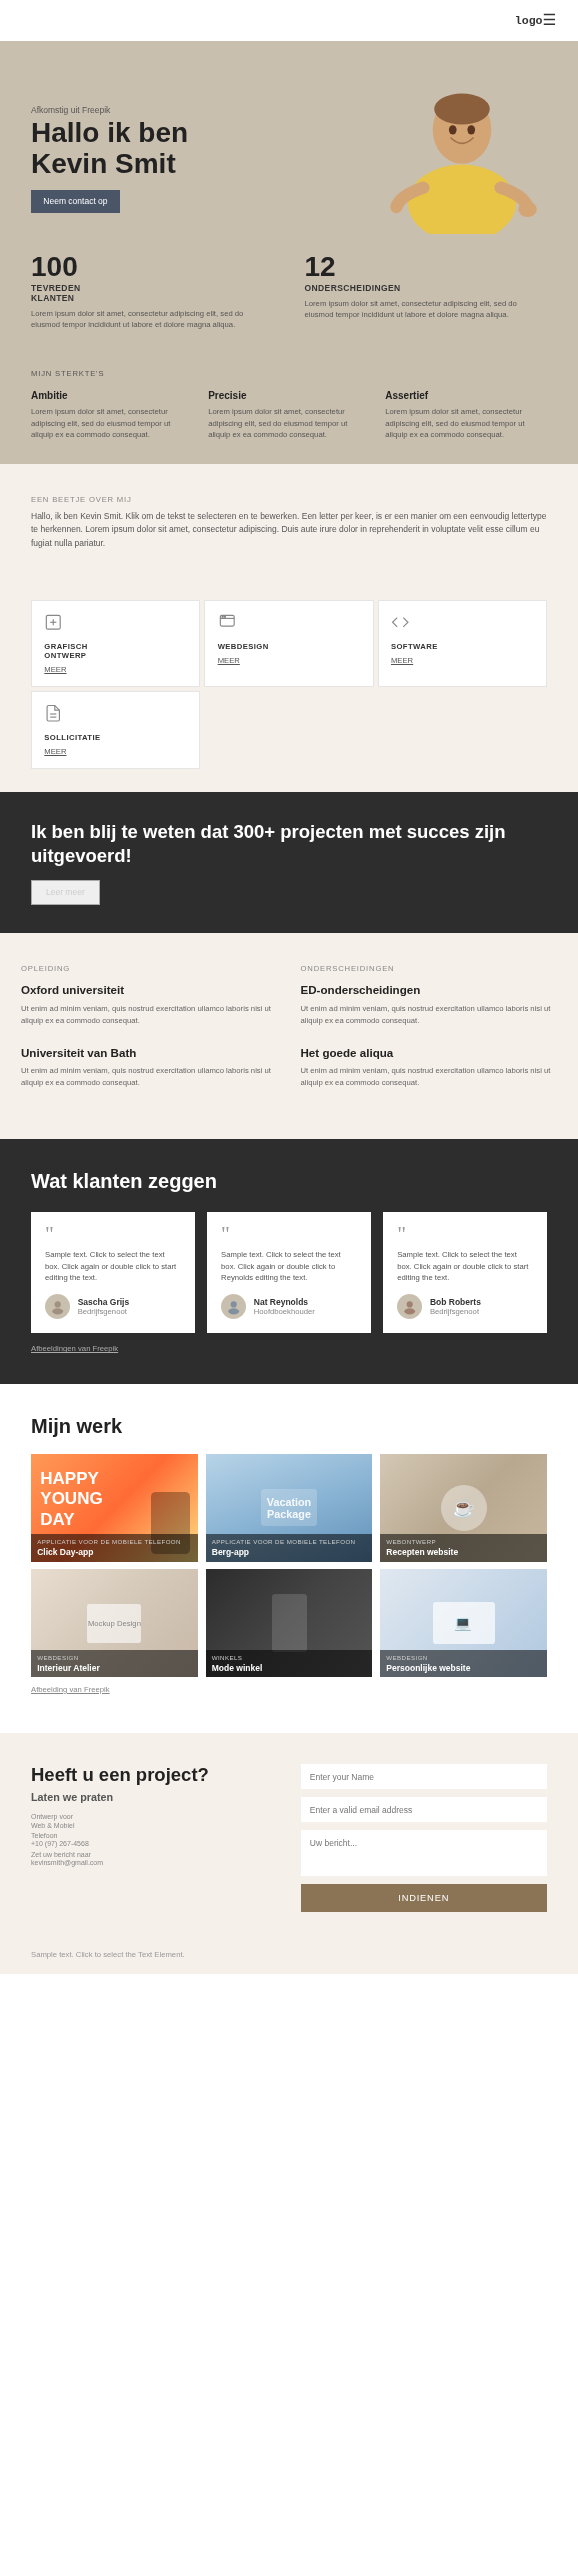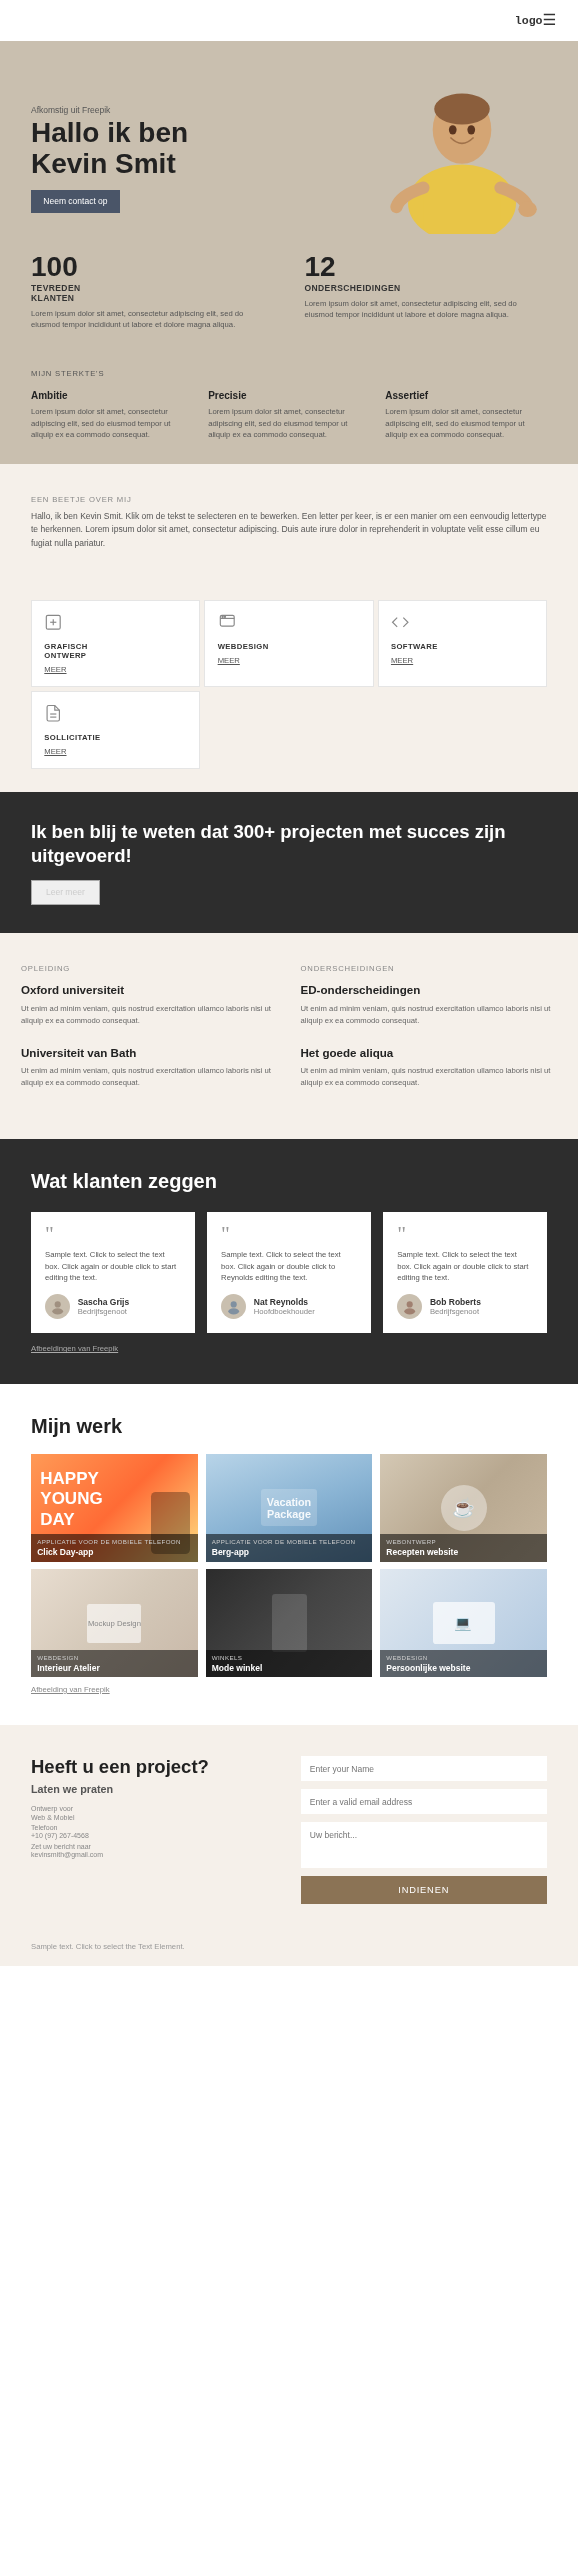--- a/index.html
+++ b/index.html
@@ -76,21 +76,21 @@
     .portfolio { background: #fff; padding: 31px 31px; }
     .portfolio h2 { font-size: 20px; color: #222; font-family: sans-serif; font-weight: bold; margin-bottom: 15.4px; }
     .portfolio-grid { display: grid; grid-template-columns: 1fr 1fr 1fr; gap: 7.7px; margin-bottom: 7.7px; }
     .portfolio-item { position: relative; overflow: hidden; height: 108px; }
     .portfolio-item-label { position: absolute; bottom: 0; left: 0; right: 0; background: rgba(0,0,0,0.55); color: #fff; font-size: 7px; padding: 4.6px 6.2px; font-family: sans-serif; }
     .portfolio-item-type { font-size: 6.2px; color: #ccc; text-transform: uppercase; letter-spacing: 0.4px; margin-bottom: 1.5px; }
     .portfolio-item-name { font-size: 8.5px; font-weight: bold; }
     .portfolio-credit { font-size: 7.7px; color: #888; font-family: sans-serif; text-decoration: underline; cursor: pointer; }
 
     
-    .contact { background: #f5f0ea; padding: 31px 31px; display: flex; gap: 23px; }
+    .contact { background: #f5f0ea; padding: 31px 31px; display: flex; gap: 23px; margin-top: 8px; }
     .contact-left { flex: 1; }
     .contact-left h2 { font-size: 18.5px; font-weight: bold; color: #222; font-family: sans-serif; margin-bottom: 4.6px; }
     .contact-left h3 { font-size: 10.8px; color: #555; font-family: sans-serif; margin-bottom: 10.8px; }
     .contact-detail { font-size: 7.7px; color: #444; margin-bottom: 3.1px; font-family: sans-serif; }
     .contact-detail span { color: #888; font-size: 7px; display: block; margin-bottom: 1.5px; }
     .contact-right { flex: 1; display: flex; flex-direction: column; gap: 7.7px; }
     .contact-input { background: #fff; border: none; padding: 7.7px 9.3px; font-size: 8.5px; color: #999; font-family: sans-serif; width: 100%; }
     .contact-textarea { background: #fff; border: none; padding: 7.7px 9.3px; font-size: 8.5px; color: #999; font-family: sans-serif; width: 100%; height: 46px; resize: none; }
     .contact-submit { background: #8b7355; color: #fff; border: none; padding: 9.3px; font-size: 9.3px; cursor: pointer; font-family: sans-serif; letter-spacing: 0.8px; text-transform: uppercase; }
 

